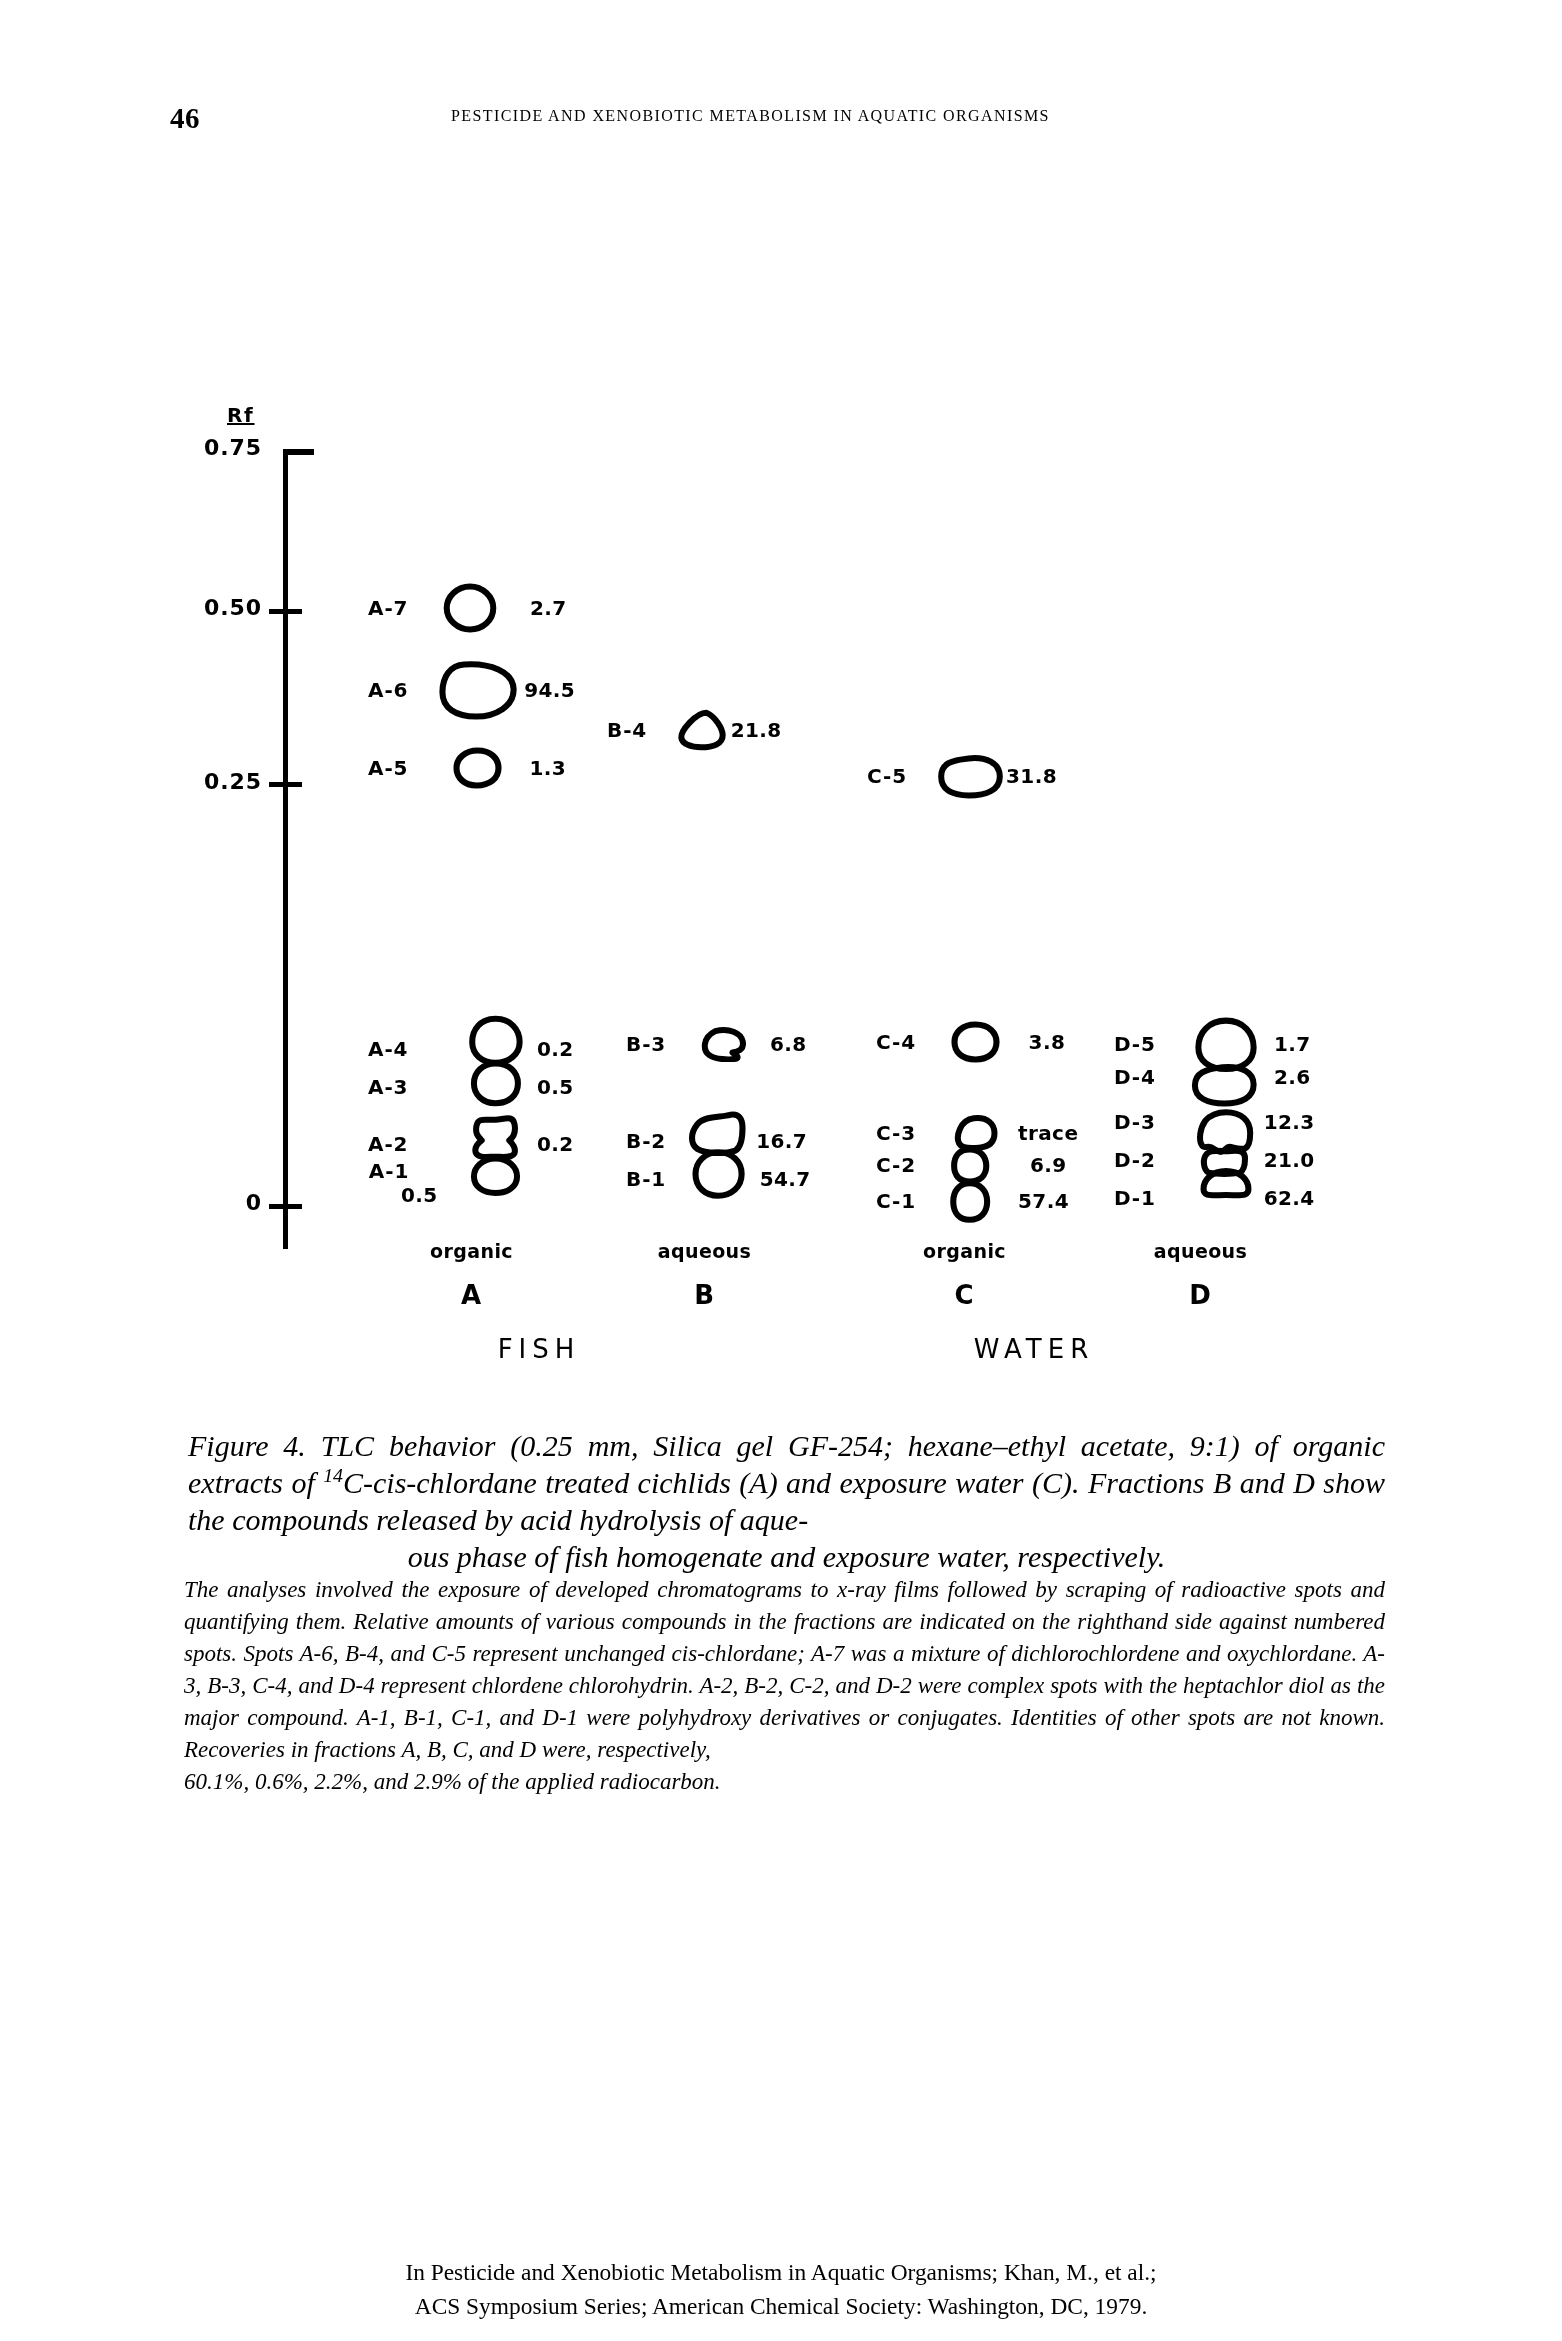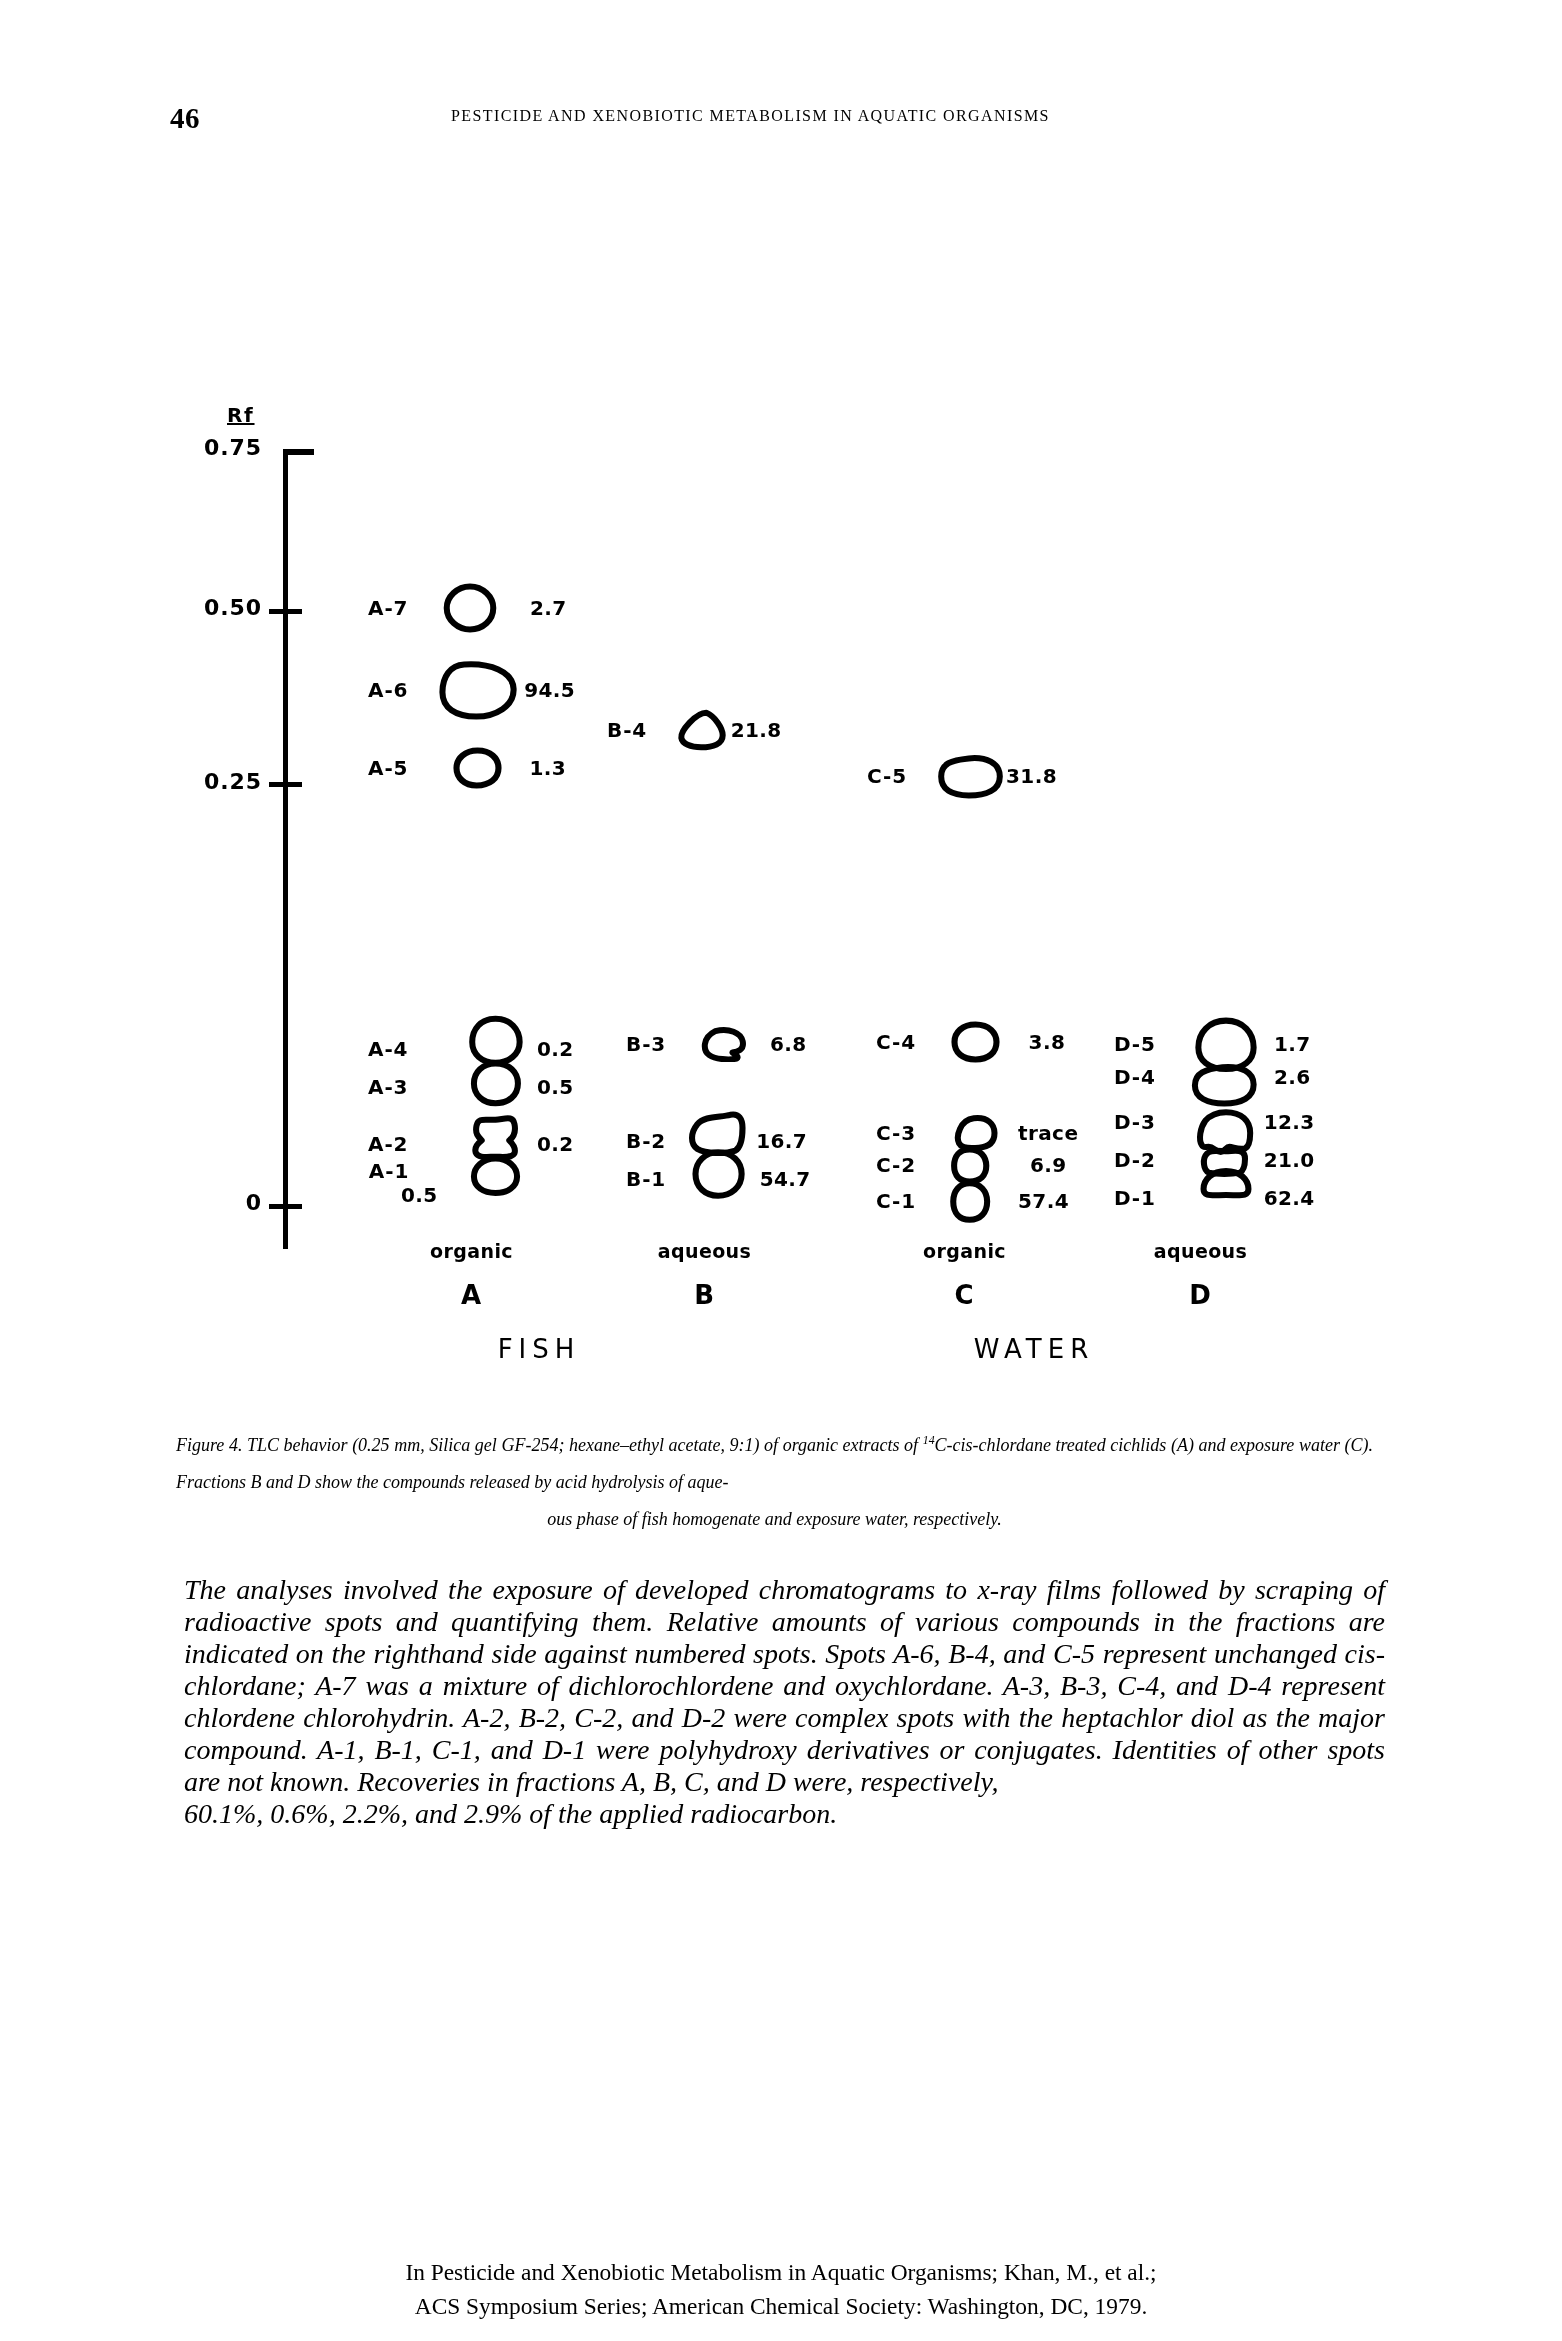--- a/index.html
+++ b/index.html
@@ -164,41 +164,41 @@
     font-weight: normal;
     font-size: 26px;
     letter-spacing: 6px;
     text-align: center;
     width: 260px;
   }
 
   
   .caption {
     position: absolute;
-    left: 176px;
+    left: 188px;
     top: 1427px;
     width: 1197px;
     font-family: "Liberation Serif", serif;
     font-style: italic;
-    font-size: 18px;
+    font-size: 30px;
     line-height: 37px;
     text-align: justify;
   }
   .caption .centered-line {
     display: block;
     text-align: center;
   }
   .body-par {
     position: absolute;
     left: 184px;
     top: 1574px;
     width: 1201px;
     font-family: "Liberation Serif", serif;
     font-style: italic;
-    font-size: 28px;
+    font-size: 23px;
     line-height: 32px;
     text-align: justify;
   }
   .body-par .last-line {
     display: block;
   }
   sup { font-size: 0.66em; vertical-align: super; line-height: 0; }
 
   .footer {
     position: absolute;

